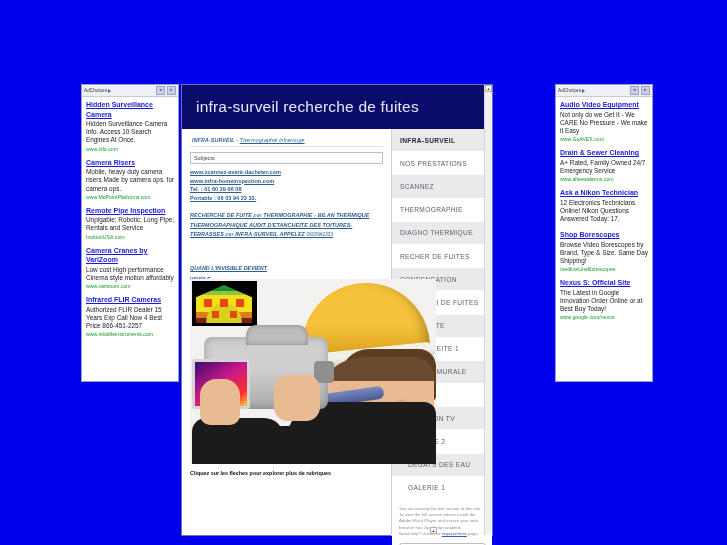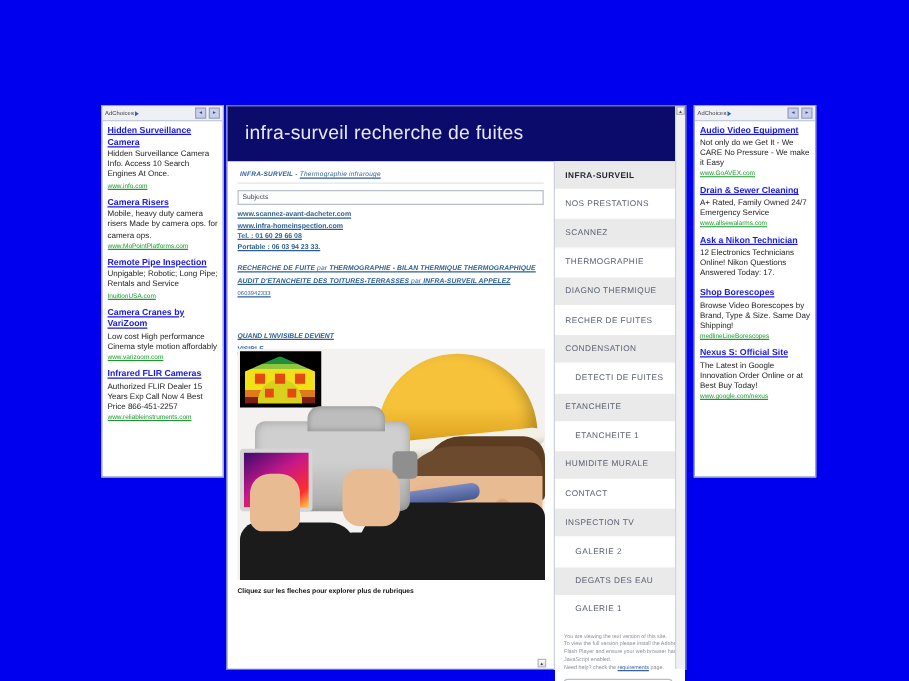--- a/index.html
+++ b/index.html
@@ -24,21 +24,21 @@
          display:flex;align-items:center;justify-content:center;font-size:4.5px;color:#3b4a8a;line-height:1;}
   .ads{padding:3px 3px 4px 4px;}
   .ad{margin-bottom:6px;}
   .ad-title{color:#1a1ae0;font-size:7px;font-weight:bold;text-decoration:underline;
             line-height:9.5px;display:block;}
   .ad-body{color:#222;font-size:6.4px;line-height:8.2px;margin-top:1px;}
   .ad-url{color:#1a9a2a;font-size:5.2px;text-decoration:underline;display:block;margin-top:1px;
           white-space:nowrap;overflow:hidden;}
 
   
-  .main{position:absolute;left:181px;top:84px;width:368px;height:452px;background:#ffffff;
+  .main{position:absolute;left:181px;top:84px;width:312px;height:452px;background:#ffffff;
         border:1px solid #6e74a8;box-sizing:border-box;}
   .hdr{height:44px;background:#0b0b6b;display:flex;align-items:center;padding-left:14px;}
   .hdr-title{color:#e8e8f6;font-size:15.5px;letter-spacing:.2px;}
   .body{display:flex;height:407px;}
   .content{width:262px;box-sizing:border-box;padding:6px 8px 0 8px;position:relative;}
   .crumbs{font-size:5.2px;color:#2e5f92;font-style:italic;font-weight:bold;letter-spacing:.2px;
           padding:2px 0 3px 2px;border-bottom:1px solid #dfe3ea;}
   .crumbs .lnk{text-decoration:underline;font-weight:normal;}
   .subject{margin:5px 0 4px 0;height:10px;border:1px solid #b9bfcb;background:#fdfdfd;
            display:flex;align-items:center;padding-left:3px;}

